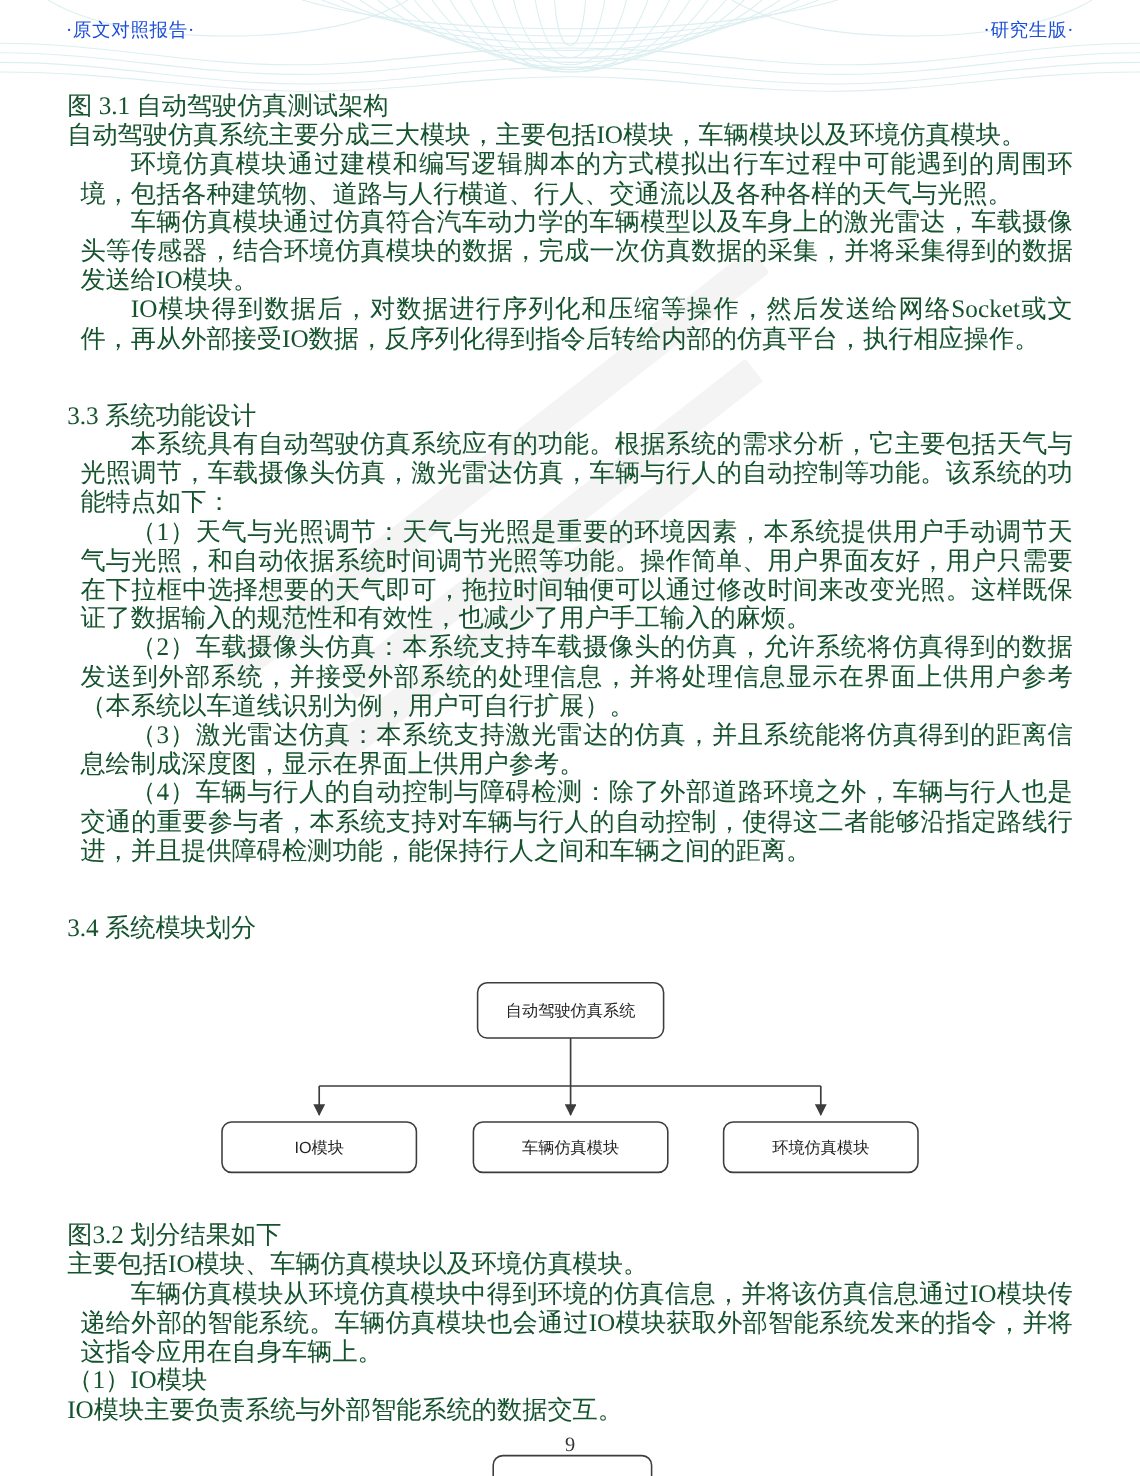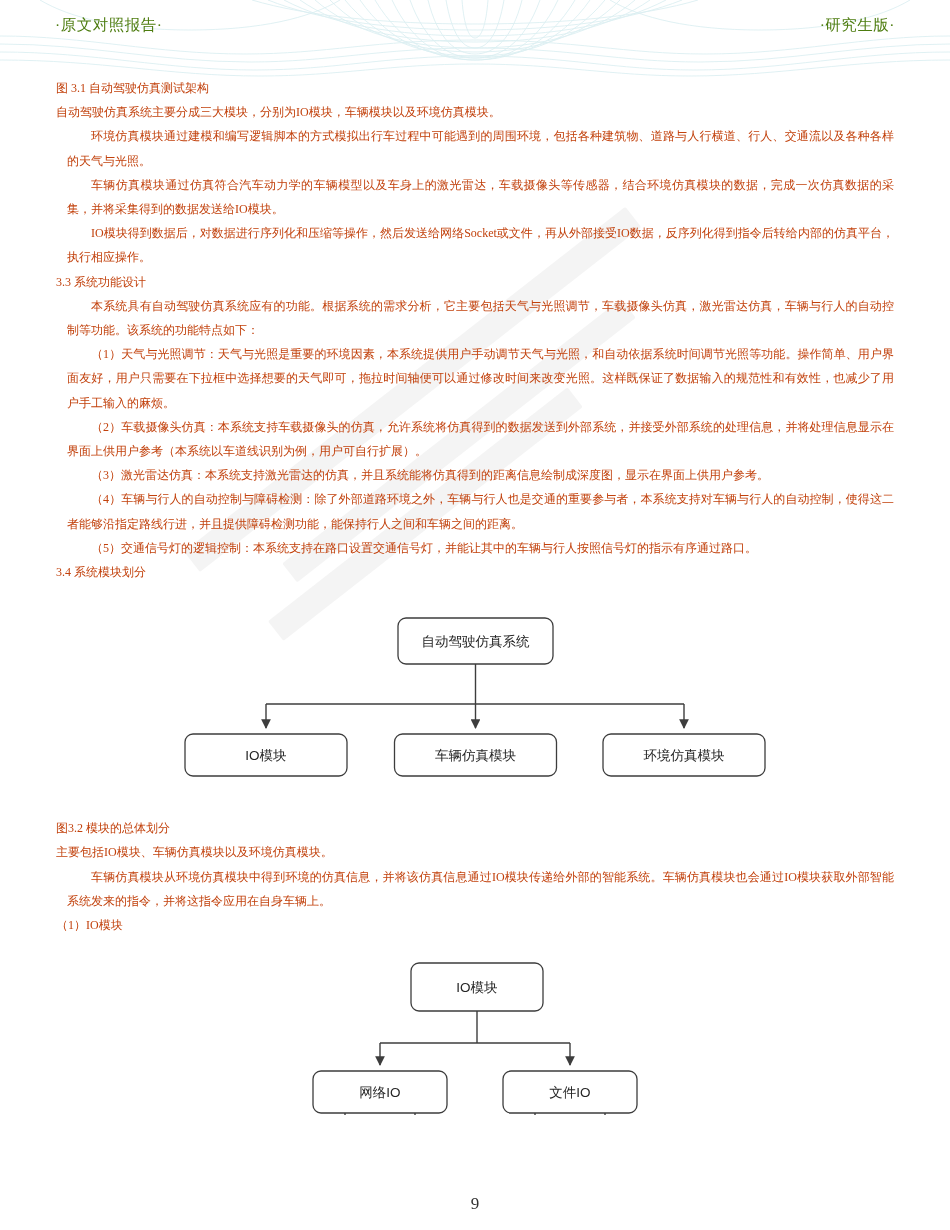--- a/index.html
+++ b/index.html
@@ -45,47 +45,48 @@
     left: 55px;
     right: 55px;
     height: 26px;
     display: flex;
     justify-content: space-between;
     align-items: center;
     z-index: 3;
   }
   .hdr-text {
     font-size: 15.5px;
-    color: #4d7c0f;
+    color: #1d4ed8;
     letter-spacing: 0.5px;
     font-family: "Liberation Serif", "DejaVu Serif", serif;
     white-space: nowrap;
   }
 
   
   .content {
     position: absolute;
     top: 76px;
     left: 56px;
     width: 838px;
     z-index: 2;
   }
 
   p.line, p.para, h3.heading {
     margin: 0;
     padding: 0;
-    font-size: 12px;
+    font-size: 21px;
     line-height: 24.2px;
-    color: #c2410c;
+    color: #14532d;
     text-align: justify;
     text-justify: inter-ideograph;
     font-family: "Liberation Serif", "DejaVu Serif", serif;
   }
   h3.heading {
     font-weight: normal;
+    margin-top: 40px;
   }
   p.indent2 {
     text-indent: 2em;
     margin-left: 11px;
   }
   p.noindent {
     text-indent: 0;
   }
 
   
@@ -187,32 +188,31 @@
 </svg>
 
 <div class="page-header">
   <span class="hdr-text">·原文对照报告·</span>
   <span class="hdr-text">·研究生版·</span>
 </div>
 
 <div class="content">
 
   <p class="line noindent">图 3.1  自动驾驶仿真测试架构</p>
-  <p class="para noindent">自动驾驶仿真系统主要分成三大模块，分别为IO模块，车辆模块以及环境仿真模块。</p>
+  <p class="para noindent">自动驾驶仿真系统主要分成三大模块，主要包括IO模块，车辆模块以及环境仿真模块。</p>
   <p class="para indent2">环境仿真模块通过建模和编写逻辑脚本的方式模拟出行车过程中可能遇到的周围环境，包括各种建筑物、道路与人行横道、行人、交通流以及各种各样的天气与光照。</p>
   <p class="para indent2">车辆仿真模块通过仿真符合汽车动力学的车辆模型以及车身上的激光雷达，车载摄像头等传感器，结合环境仿真模块的数据，完成一次仿真数据的采集，并将采集得到的数据发送给IO模块。</p>
   <p class="para indent2">IO模块得到数据后，对数据进行序列化和压缩等操作，然后发送给网络Socket或文件，再从外部接受IO数据，反序列化得到指令后转给内部的仿真平台，执行相应操作。</p>
 
   <h3 class="heading noindent">3.3  系统功能设计</h3>
   <p class="para indent2">本系统具有自动驾驶仿真系统应有的功能。根据系统的需求分析，它主要包括天气与光照调节，车载摄像头仿真，激光雷达仿真，车辆与行人的自动控制等功能。该系统的功能特点如下：</p>
   <p class="para indent2">（1）天气与光照调节：天气与光照是重要的环境因素，本系统提供用户手动调节天气与光照，和自动依据系统时间调节光照等功能。操作简单、用户界面友好，用户只需要在下拉框中选择想要的天气即可，拖拉时间轴便可以通过修改时间来改变光照。这样既保证了数据输入的规范性和有效性，也减少了用户手工输入的麻烦。</p>
   <p class="para indent2">（2）车载摄像头仿真：本系统支持车载摄像头的仿真，允许系统将仿真得到的数据发送到外部系统，并接受外部系统的处理信息，并将处理信息显示在界面上供用户参考（本系统以车道线识别为例，用户可自行扩展）。</p>
   <p class="para indent2">（3）激光雷达仿真：本系统支持激光雷达的仿真，并且系统能将仿真得到的距离信息绘制成深度图，显示在界面上供用户参考。</p>
   <p class="para indent2">（4）车辆与行人的自动控制与障碍检测：除了外部道路环境之外，车辆与行人也是交通的重要参与者，本系统支持对车辆与行人的自动控制，使得这二者能够沿指定路线行进，并且提供障碍检测功能，能保持行人之间和车辆之间的距离。</p>
-  <p class="para indent2">（5）交通信号灯的逻辑控制：本系统支持在路口设置交通信号灯，并能让其中的车辆与行人按照信号灯的指示有序通过路口。</p>
 
   <h3 class="heading noindent">3.4  系统模块划分</h3>
 
   <div class="figure fig-1">
     <svg class="diagram" width="620" height="175" viewBox="0 0 620 175">
       <defs>
         <marker id="ah1" viewBox="0 0 10 10" refX="9" refY="5" markerWidth="7" markerHeight="7" orient="auto-start-reverse">
           <path d="M 0 0 L 10 5 L 0 10 z" class="arrowhead"></path>
         </marker>
       </defs>
@@ -231,24 +231,25 @@
       <text class="node-label" x="101" y="146">IO模块</text>
 
       <rect class="node-box" x="229.5" y="124" width="162" height="42" rx="8" ry="8"></rect>
       <text class="node-label" x="310.5" y="146">车辆仿真模块</text>
 
       <rect class="node-box" x="438" y="124" width="162" height="42" rx="8" ry="8"></rect>
       <text class="node-label" x="519" y="146">环境仿真模块</text>
     </svg>
   </div>
 
-  <p class="line noindent" style="margin-top:26px;">图3.2  模块的总体划分</p>
+  <p class="line noindent" style="margin-top:26px;">图3.2  划分结果如下</p>
   <p class="para noindent">主要包括IO模块、车辆仿真模块以及环境仿真模块。</p>
   <p class="para indent2">车辆仿真模块从环境仿真模块中得到环境的仿真信息，并将该仿真信息通过IO模块传递给外部的智能系统。车辆仿真模块也会通过IO模块获取外部智能系统发来的指令，并将这指令应用在自身车辆上。</p>
   <p class="para noindent">（1）IO模块</p>
+  <p class="para noindent">IO模块主要负责系统与外部智能系统的数据交互。</p>
 
   <div class="figure fig-2 fig-clip">
     <svg class="diagram" width="400" height="175" viewBox="0 0 400 175">
       <defs>
         <marker id="ah2" viewBox="0 0 10 10" refX="9" refY="5" markerWidth="7" markerHeight="7" orient="auto-start-reverse">
           <path d="M 0 0 L 10 5 L 0 10 z" class="arrowhead"></path>
         </marker>
       </defs>
 
       <rect class="node-box" x="136" y="8" width="132" height="48" rx="8" ry="8"></rect>

